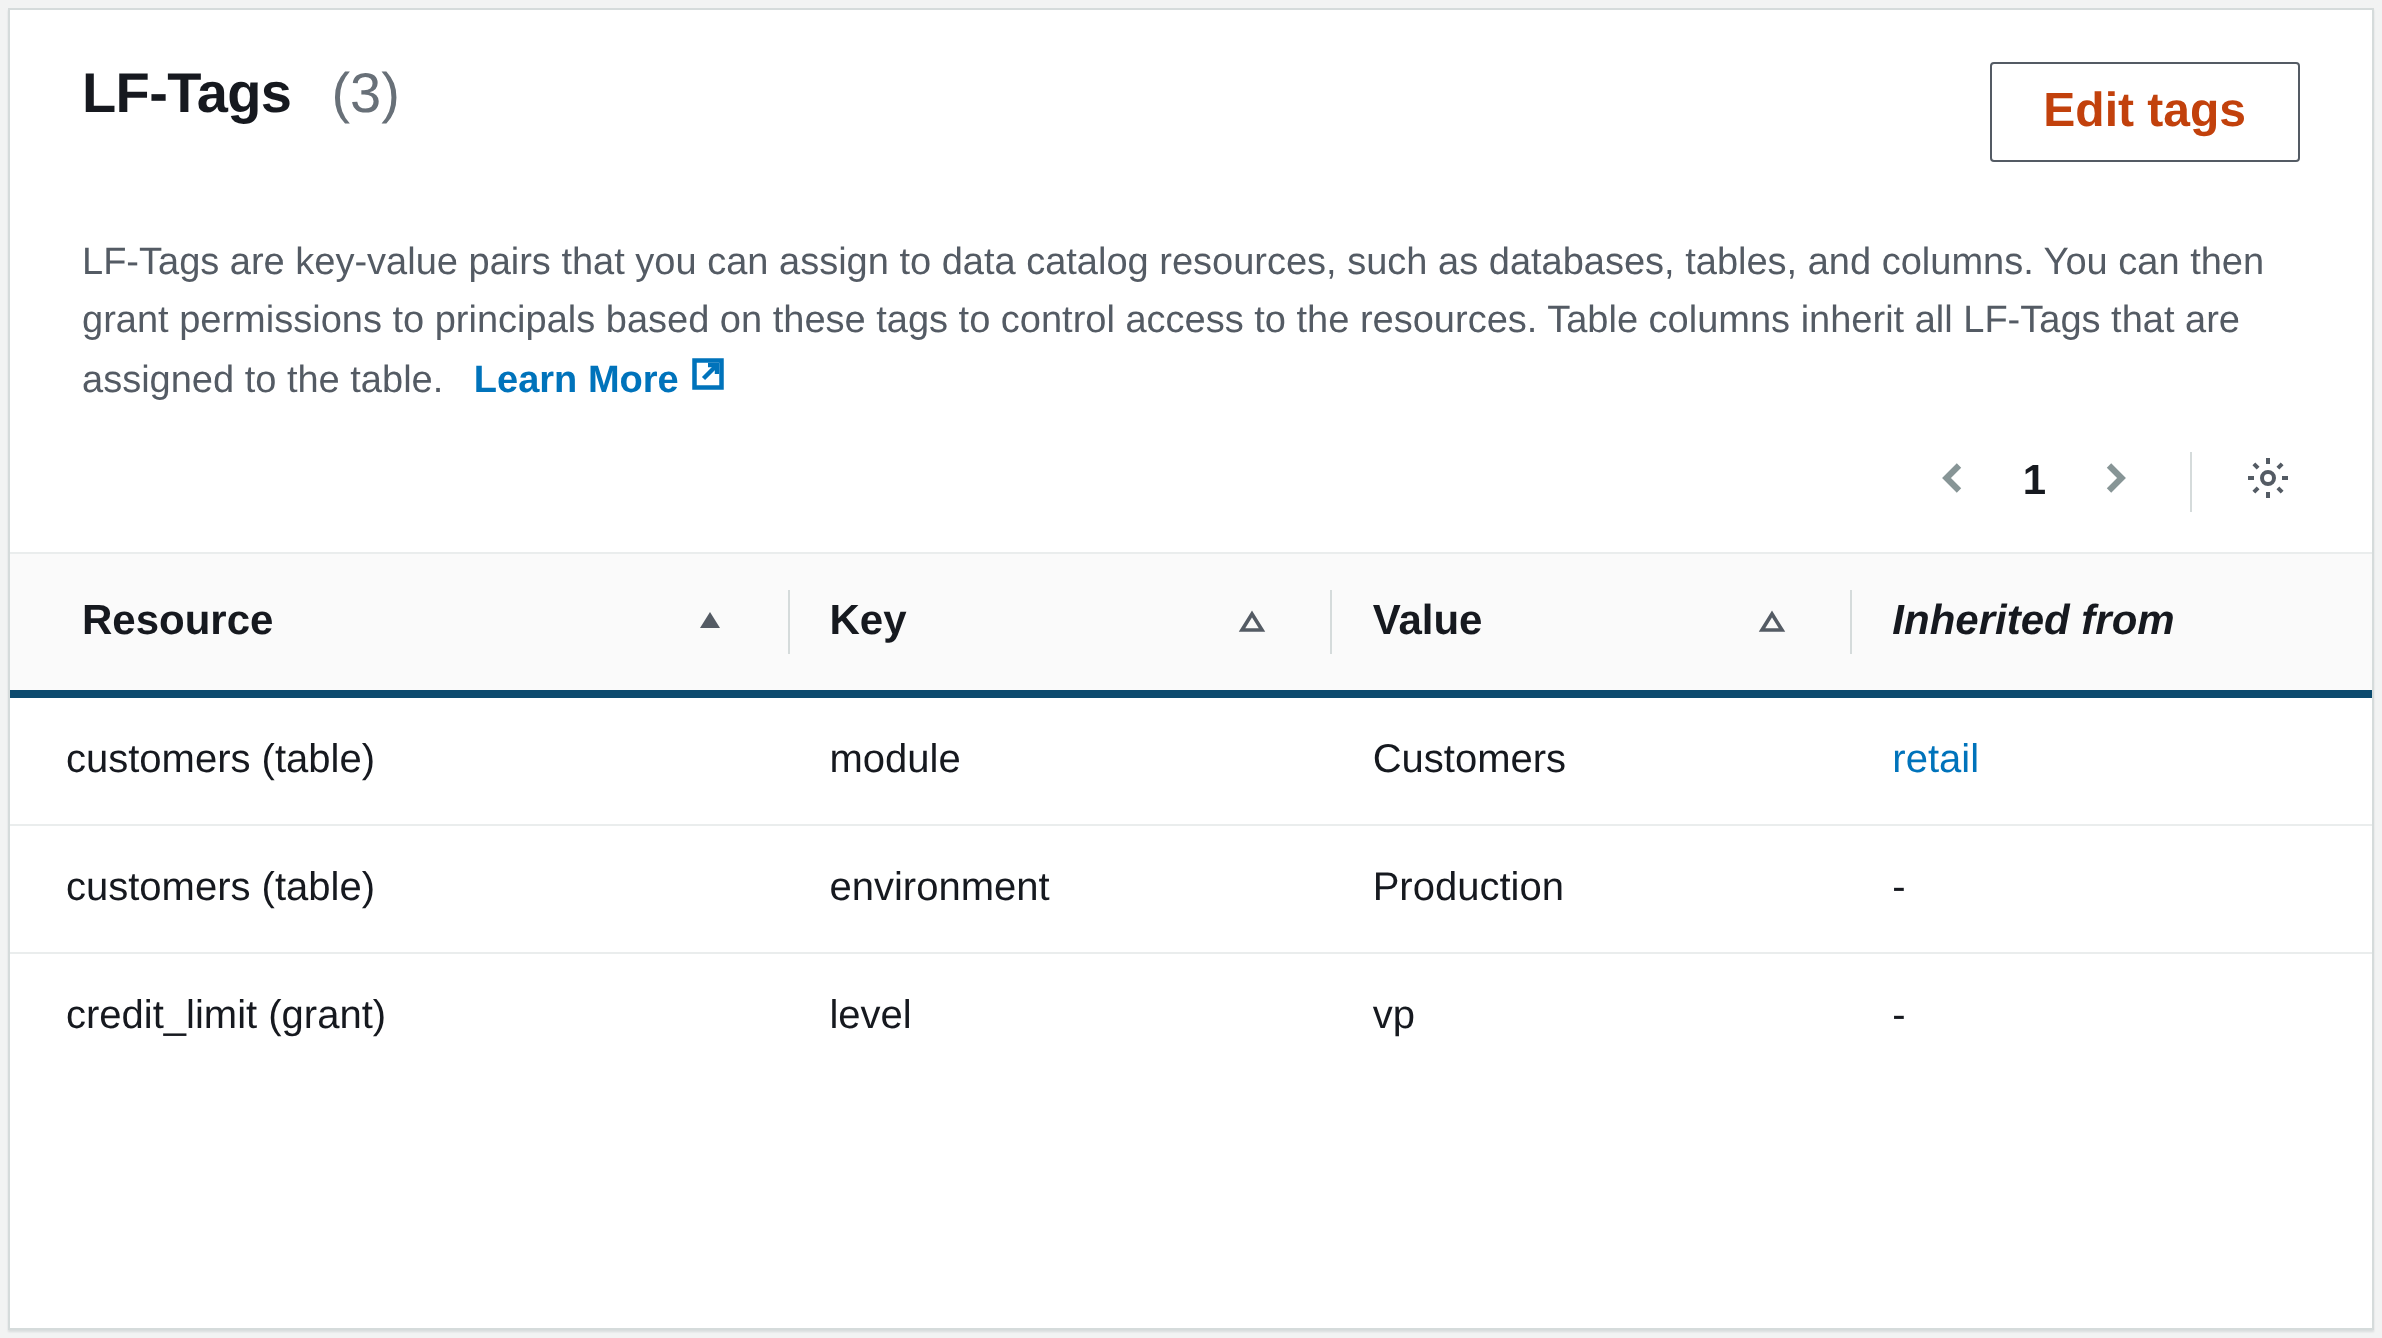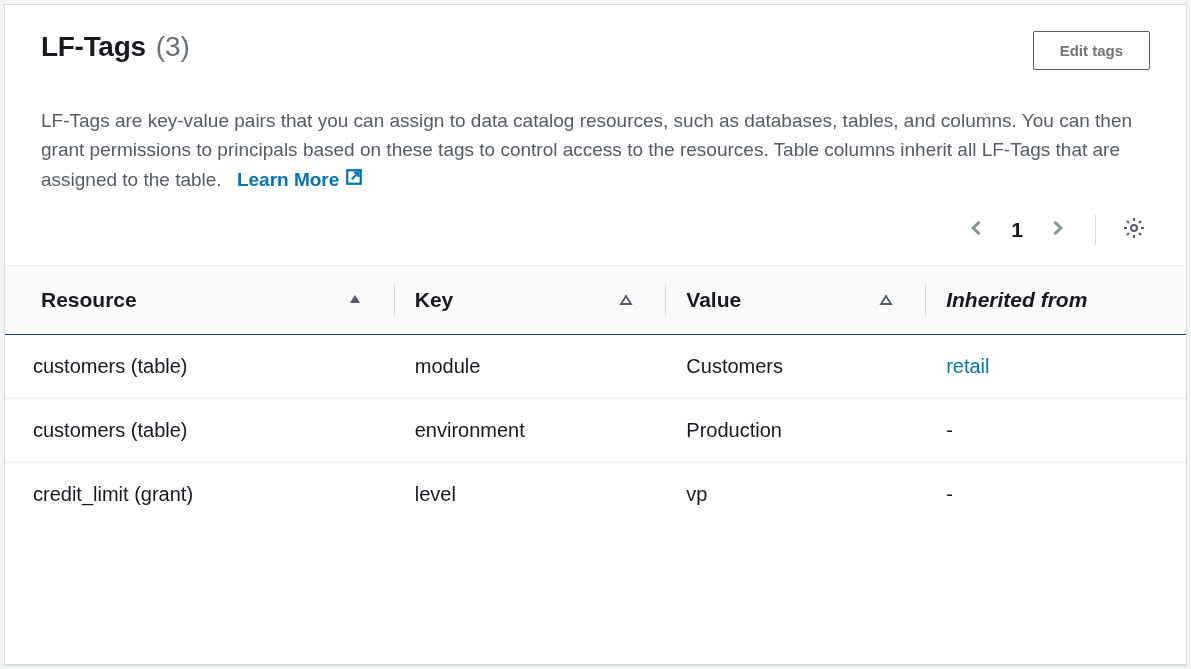--- a/index.html
+++ b/index.html
@@ -27,42 +27,42 @@
       padding: 26px 36px 0 36px;
     }
     .title-row {
       display: flex;
       justify-content: space-between;
       align-items: flex-start;
     }
     .title-wrap {
       display: flex;
       align-items: baseline;
-      gap: 10px;
+      gap: 20px;
       text-align: right;
     }
     .title {
       font-size: 28px;
       font-weight: 700;
       color: #16191f;
       letter-spacing: -0.3px;
     }
     .count {
       font-size: 28px;
       font-weight: 400;
       color: #687078;
     }
     .edit-btn {
       background: #ffffff;
       border: 1px solid #545b64;
       border-radius: 2px;
       padding: 10px 26px;
-      font-size: 15px;
-      font-weight: 700;
-      color: #737373;
+      font-size: 24px;
+      font-weight: 700;
+      color: #c2410c;
       cursor: pointer;
       font-family: inherit;
     }
     .description {
       margin-top: 36px;
       font-size: 19px;
       line-height: 1.55;
       color: #545b64;
       max-width: 1100px;
     }
@@ -149,21 +149,21 @@
       flex: 1;
       overflow: hidden;
     }
     table {
       width: 100%;
       border-collapse: collapse;
     }
     thead th {
       background: #fafafa;
       border-top: 1px solid #eaeded;
-      border-bottom: 1px solid #0c4a6e;
+      border-bottom: 4px solid #0c4a6e;
       text-align: left;
       padding: 22px 20px;
       font-size: 21px;
       font-weight: 700;
       color: #16191f;
       position: relative;
     }
     thead th:first-child {
       padding-left: 36px;
     }

